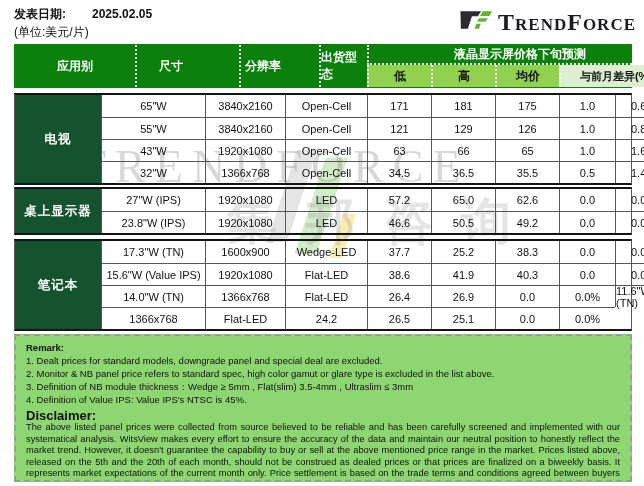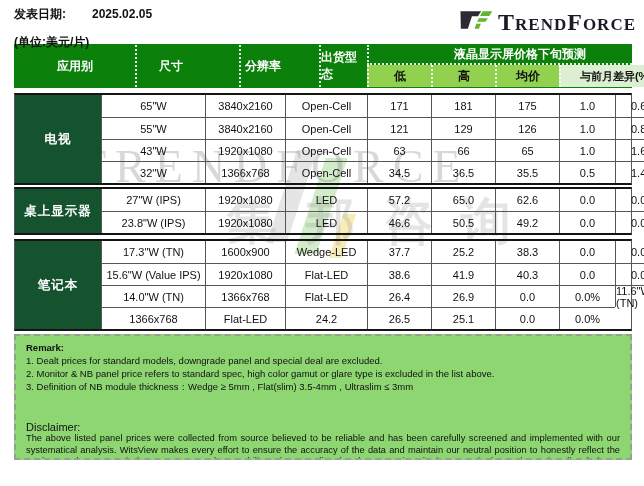--- a/index.html
+++ b/index.html
@@ -4,21 +4,21 @@
 <style>
   * { margin:0; padding:0; box-sizing:border-box; }
   html,body { width:644px; height:486px; }
   body { font-family:"Liberation Sans", sans-serif; background:#fff; color:#111; }
   .page { position:relative; width:644px; height:486px; background:#ffffff; overflow:hidden; }
 
   
   .meta { position:absolute; left:14px; top:6px; z-index:2; }
   .meta .row1 { font-size:12px; font-weight:bold; }
   .meta .row1 .date { margin-left:26px; }
-  .meta .row2 { font-size:12px; font-weight:bold; margin-top:11px; }
+  .meta .row2 { font-size:12px; font-weight:normal; margin-top:1px; }
 
   
   .logo { position:absolute; top:5px; right:8px; display:flex; align-items:center; gap:5px; z-index:2; }
   .logo .wordmark { font-family:"Liberation Serif", serif; font-variant:small-caps; font-weight:600;
                     font-size:24px; letter-spacing:1px; color:#1b1b28; line-height:1; }
 
   
   .wm { position:absolute; z-index:0; pointer-events:none; }
   .wm-latin { left:78px; top:140px; font-family:"Liberation Serif", serif; font-size:46px;
               letter-spacing:9px; color:rgba(125,125,125,0.30); white-space:nowrap; }
@@ -49,26 +49,26 @@
            border:1px solid #565656; border-top:2px solid #141414; border-bottom:2px solid #141414; }
   .blk-tv { top:93px; } .blk-mon { top:187px; } .blk-nb { top:239px; }
   .cat { grid-column:1; background:#14532d; color:#fff; font-weight:bold; font-size:12.5px;
          display:flex; align-items:center; justify-content:center; letter-spacing:1px; }
   .cat.r4 { grid-row:1 / span 4; } .cat.r2 { grid-row:1 / span 2; }
   .td { display:flex; align-items:center; justify-content:center; font-size:11px;
         border-left:1px solid #565656; border-top:1px solid #565656; background:transparent; }
   .block > .td:nth-child(-n+9) { border-top:none; }
 
   
-  .notes { position:absolute; left:14px; top:334px; width:618px; height:126px; z-index:1;
+  .notes { position:absolute; left:14px; top:334px; width:618px; height:148px; z-index:1;
            background:#8dd671; border:2px dashed #93a193; padding:5px 10px 4px 10px; overflow:hidden; }
   .notes .ttl { font-size:9.5px; font-weight:bold; line-height:13px; }
   .notes .itm { font-size:9.5px; line-height:13px; }
   .notes .gap { height:4px; }
-  .notes .disc-ttl { font-size:11px; font-weight:normal; line-height:12px;margin-top:24px; }
+  .notes .disc-ttl { font-size:13px; font-weight:bold; line-height:12px; }
   .notes .disc { font-size:9.3px; line-height:11.5px; text-align:justify; }
 </style>
 </head>
 <body>
 
 <div class="page">
 
   <div class="wm wm-shape wm-dark"></div>
   <div class="wm wm-shape wm-green"></div>
   <div class="wm wm-shape wm-yellow"></div>
@@ -195,18 +195,19 @@
       <div class="td">25.1</div>
       <div class="td">0.0</div>
       <div class="td">0.0%</div>
   </div>
 
   <div class="notes">
     <div class="ttl">Remark:</div>
     <div class="itm">1. Dealt prices for standard models, downgrade panel and special deal are excluded.</div>
     <div class="itm">2. Monitor &amp; NB panel price refers to standard spec, high color gamut or glare type is excluded in the list above.</div>
     <div class="itm">3. Definition of NB module thickness：Wedge ≥ 5mm , Flat(slim) 3.5-4mm , Ultraslim ≤ 3mm</div>
+    <div class="itm">4. Definition of Value IPS: Value IPS's NTSC is 45%.</div>
     <div class="gap"></div>
     <div class="disc-ttl">Disclaimer:</div>
     <div class="disc">The above listed panel prices were collected from source believed to be reliable and has been carefully screened and implemented with our systematical analysis. WitsView makes every effort to ensure the accuracy of the data and maintain our neutral position to honestly reflect the market trend. However, it doesn't guarantee the capability to buy or sell at the above mentioned price range in the market. Prices listed above, released on the 5th and the 20th of each month, should not be construed as dealed prices or that prices are finalized on a biweekly basis. It represents market expectations of the current month only. Price settlement is based on the trade terms and conditions agreed between buyers and sellers as well as bilateral business relations between the two parties.</div>
   </div>
 
 </div>
 
 </body></html>

